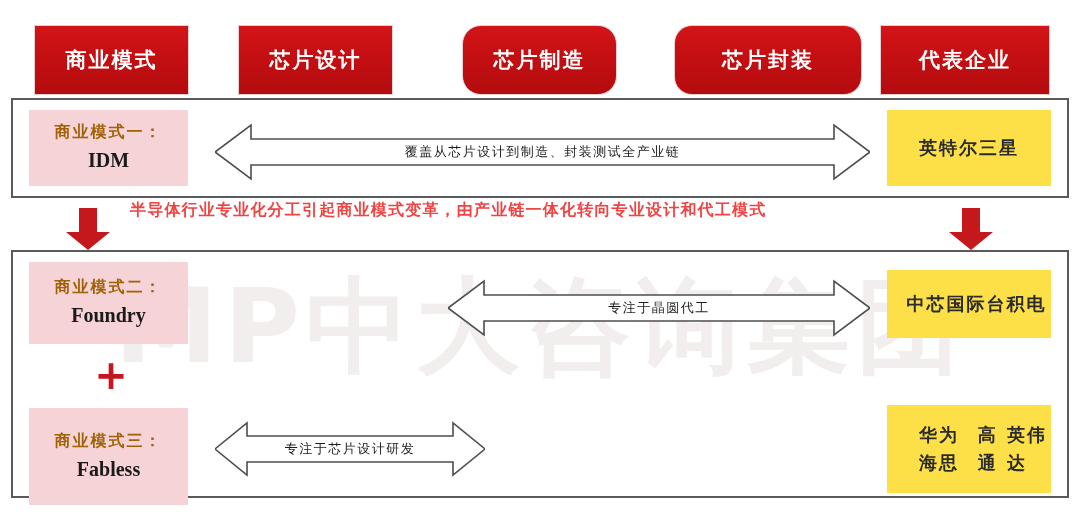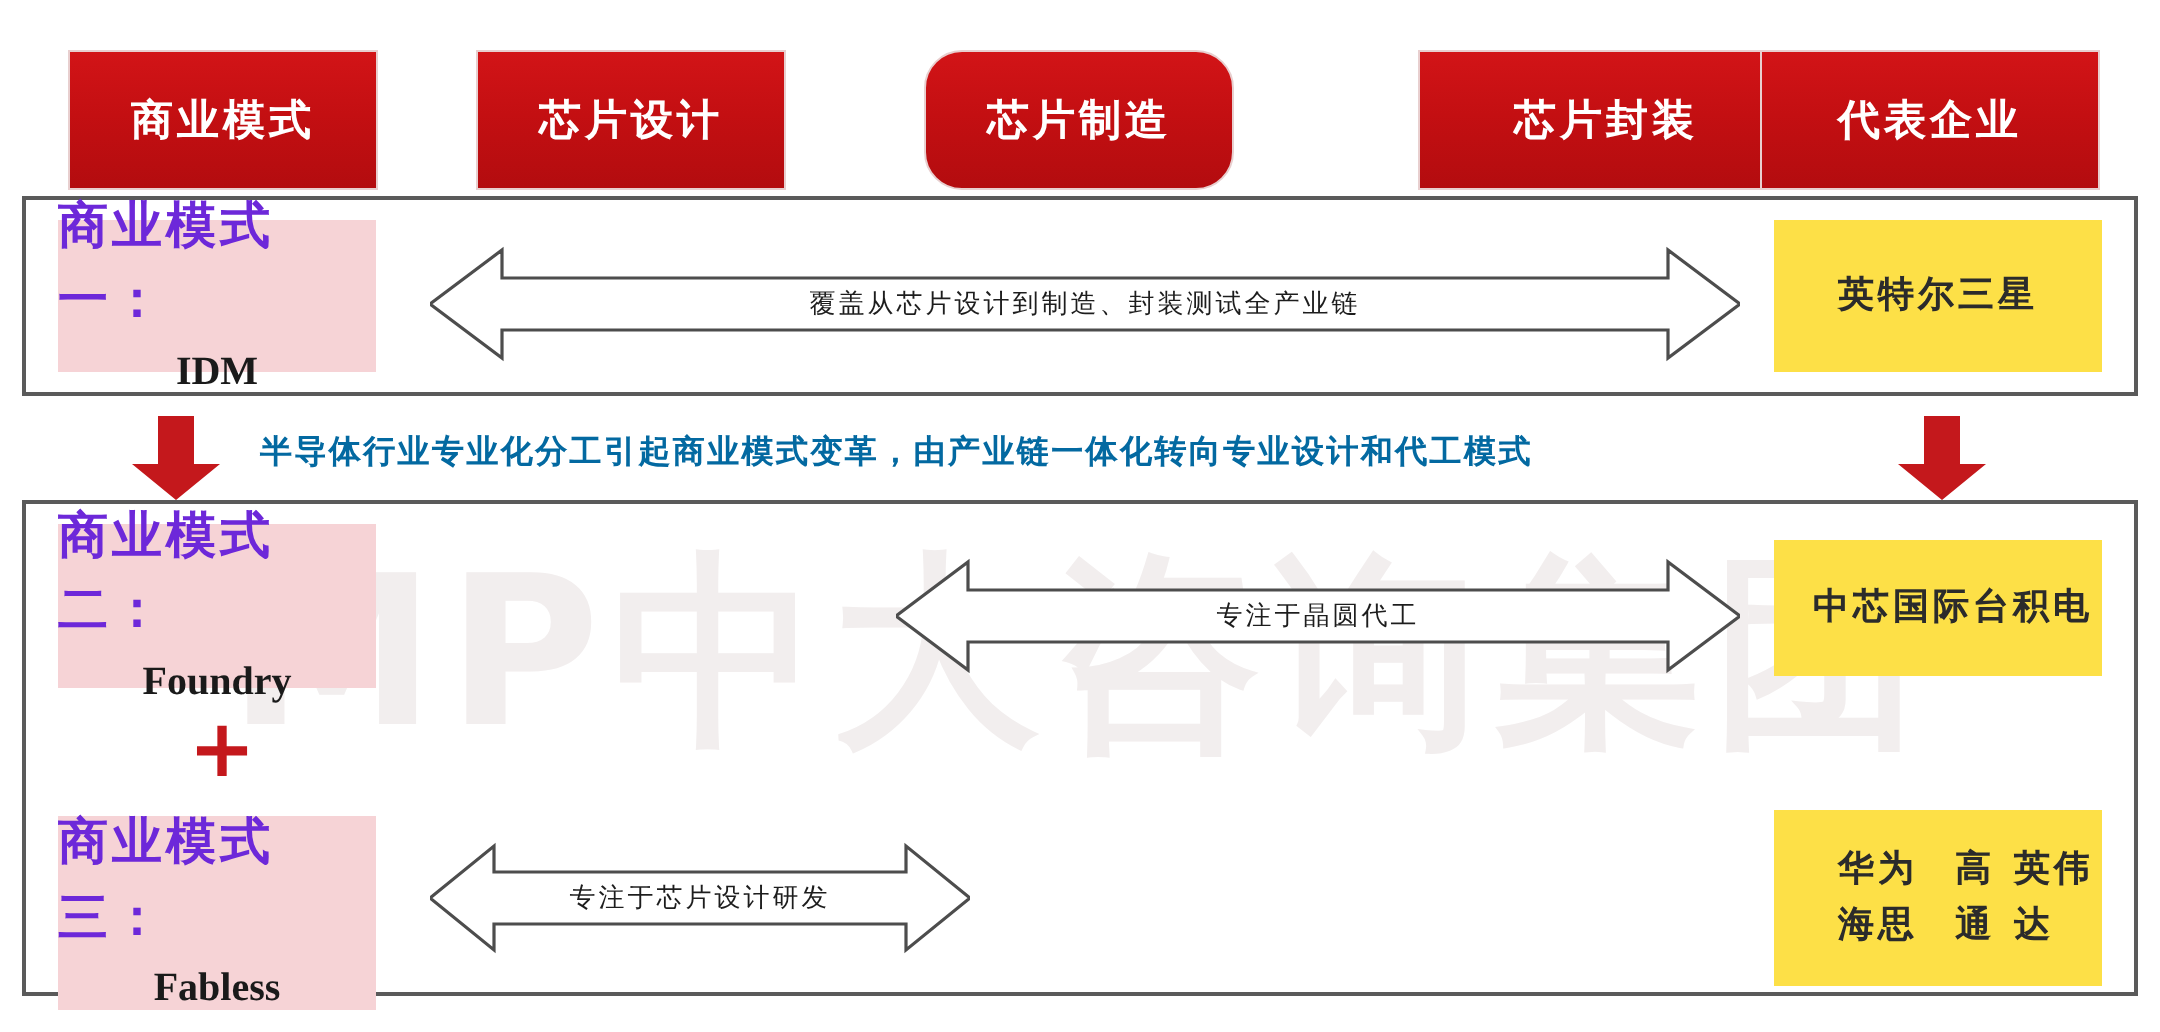--- a/index.html
+++ b/index.html
@@ -80,23 +80,23 @@
     position: absolute;
     background: #f6d3d6;
     display: flex;
     flex-direction: column;
     align-items: center;
     justify-content: center;
     z-index: 4;
     box-sizing: border-box;
   }
   .model-line1 {
-    font-size: 25px;
-    font-weight: bold;
-    color: #6d28d9;
+    font-size: 16px;
+    font-weight: bold;
+    color: #a16207;
     letter-spacing: 2px;
     font-family: Liberation Mono, monospace;
     line-height: 1.5;
   }
   .model-line2 {
     font-size: 20px;
     font-weight: bold;
     color: #1a1a1a;
     font-family: "Liberation Serif", serif;
     line-height: 1.5;
@@ -143,29 +143,29 @@
     letter-spacing: 1.5px;
     font-family: "DejaVu Sans", sans-serif;
     white-space: nowrap;
     pointer-events: none;
   }
 
   
   .transition-text {
     position: absolute;
     left: 130px;
-    top: 212px;
+    top: 196px;
     width: 800px;
     height: 28px;
     display: flex;
     align-items: center;
     justify-content: flex-start;
     font-size: 16px;
     font-weight: bold;
-    color: #0369a1;
+    color: #ef4444;
     letter-spacing: 1.2px;
     font-family: "DejaVu Sans", sans-serif;
     white-space: nowrap;
     z-index: 3;
   }
   .down-arrow {
     position: absolute;
     z-index: 3;
   }
   .down-arrow svg { display: block; }
@@ -190,21 +190,21 @@
 <body>
 
 <div id="canvas">
 
   <div class="watermark">MP中大咨询集团</div>
 
   <div class="header-row">
     <div class="hdr-box" id="hdr-0" style="left: 34px; width: 155px;">商业模式</div>
     <div class="hdr-box" id="hdr-1" style="left: 238px; width: 155px;">芯片设计</div>
     <div class="hdr-box" id="hdr-2" style="left: 462px; width: 155px; border-radius: 19px;">芯片制造</div>
-    <div class="hdr-box" id="hdr-3" style="left: 709px; width: 188px;">芯片封装</div>
+    <div class="hdr-box" id="hdr-3" style="left: 674px; width: 188px; border-radius: 18px;">芯片封装</div>
     <div class="hdr-box" id="hdr-4" style="left: 880px; width: 170px;">代表企业</div>
   </div>
 
   <div class="frame" id="frame-idm"></div>
 
   <div class="model-box" id="model-idm" style="left:29px; top:110px; width:159px; height:76px;">
     <span class="model-line1">商业模式一：</span>
     <span class="model-line2">IDM</span>
   </div>
 

